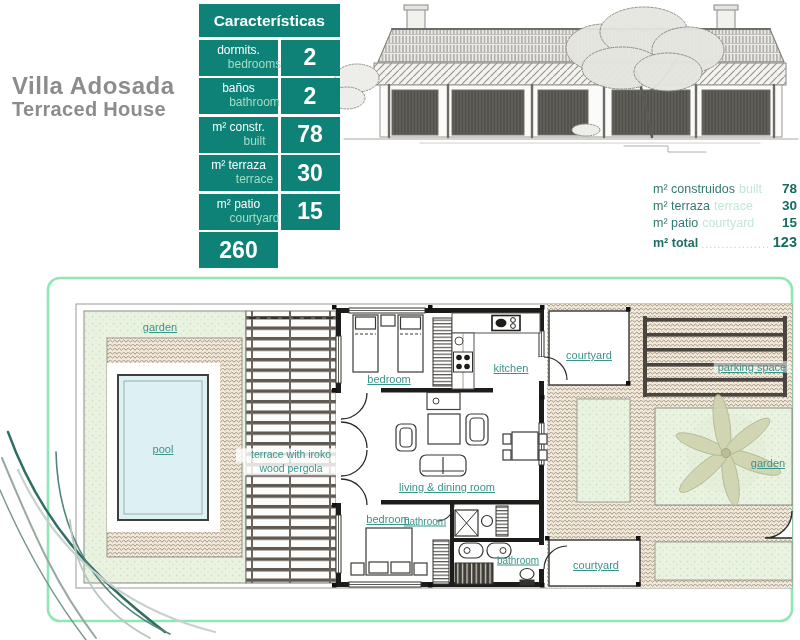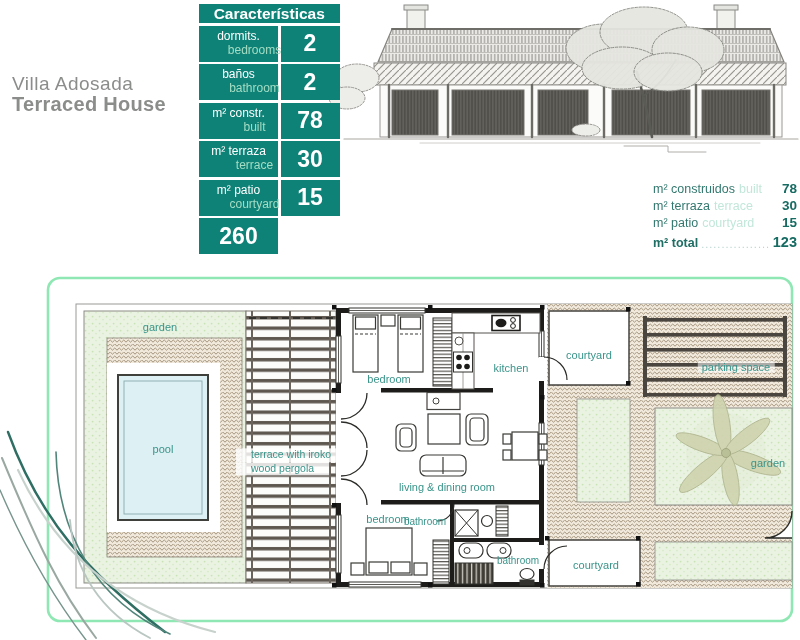--- a/index.html
+++ b/index.html
@@ -5,30 +5,30 @@
   html,body{margin:0;padding:0;}
   body{
     width:800px;height:640px;position:relative;overflow:hidden;
     background:#ffffff;
     font-family:"Liberation Sans", sans-serif;
   }
   .abs{position:absolute;}
 
   
   .title-block{left:12px;top:74px;color:#8b8d8b;line-height:1.04;}
-  .title-es{font-size:19px;font-weight:normal;letter-spacing:.5px;}
+  .title-es{font-size:24px;font-weight:bold;letter-spacing:.5px;}
   .title-en{font-size:20px;font-weight:bold;letter-spacing:.3px;}
 
   
   .char-table{
     left:199px;top:4px;width:141px;
     display:grid;grid-template-columns:79px 59px;gap:2.5px;
   }
   .char-header{
-    grid-column:1 / span 2;height:19px;background:#0f8278;
+    grid-column:1 / span 2;height:33px;background:#0f8278;
     color:#ffffff;font-weight:bold;font-size:15.5px;
     display:flex;align-items:center;justify-content:center;
   }
   .char-label,.char-value{background:#0f8278;height:36px;}
   .char-label{
     display:flex;flex-direction:column;align-items:center;justify-content:center;
     line-height:1.15;
     text-align:center;
   }
   .char-label .es{color:#ffffff;font-size:12px;}
@@ -45,21 +45,21 @@
   .sum-row .en{color:#c2e7da;margin-left:4px;}
   .sum-row .val{margin-left:auto;font-weight:bold;color:#166b62;font-size:13.5px;}
   .sum-total{font-weight:bold;margin-top:3px;}
   .sum-total .es{color:#1f6e64;}
   .sum-total .leader{color:#b9d6cf;flex:1;overflow:hidden;margin:0 3px;font-weight:normal;letter-spacing:1px;font-size:11px;}
   .sum-total .val{font-size:14.5px;}
 
   
   .plan-label{
     position:absolute;transform:translate(-50%,-50%);
-    color:#3a948a;font-size:11px;white-space:nowrap;text-align:left;
+    color:#3a948a;font-size:11px;white-space:nowrap;text-align:center;text-decoration:underline;
   }
   .chip{background:rgba(255,255,255,.82);padding:0 15px;display:inline-block;line-height:1.3;}
   .chip2{background:rgba(255,255,255,.55);padding:0 4px;}
 </style>
 </head>
 <body>
 
 <svg class="abs" style="left:0;top:0" width="800" height="640" viewBox="0 0 800 640">
   <defs>
     <pattern id="stip" width="7" height="7" patternUnits="userSpaceOnUse">
@@ -453,14 +453,14 @@
 <span class="plan-label" style="left:163px;top:449px">pool</span>
 <span class="plan-label" style="left:291px;top:462px;font-size:10.5px"><span class="chip">terrace with iroko</span><br><span class="chip">wood pergola</span></span>
 <span class="plan-label" style="left:389px;top:379px">bedroom</span>
 <span class="plan-label" style="left:511px;top:368px">kitchen</span>
 <span class="plan-label" style="left:447px;top:487px">living &amp; dining room</span>
 <span class="plan-label" style="left:388px;top:519px">bedroom</span>
 <span class="plan-label" style="left:425px;top:521px;font-size:10px">bathroom</span>
 <span class="plan-label" style="left:518px;top:560px;font-size:10px">bathroom</span>
 <span class="plan-label" style="left:589px;top:355px">courtyard</span>
 <span class="plan-label" style="left:596px;top:565px">courtyard</span>
-<span class="plan-label chip2" style="left:736px;top:367px;transform:translate(-50%,-50%)">parking space</span>
+<span class="plan-label chip2" style="left:752px;top:367px;transform:translate(-50%,-50%)">parking space</span>
 <span class="plan-label" style="left:768px;top:463px">garden</span>
 
 </body></html>

